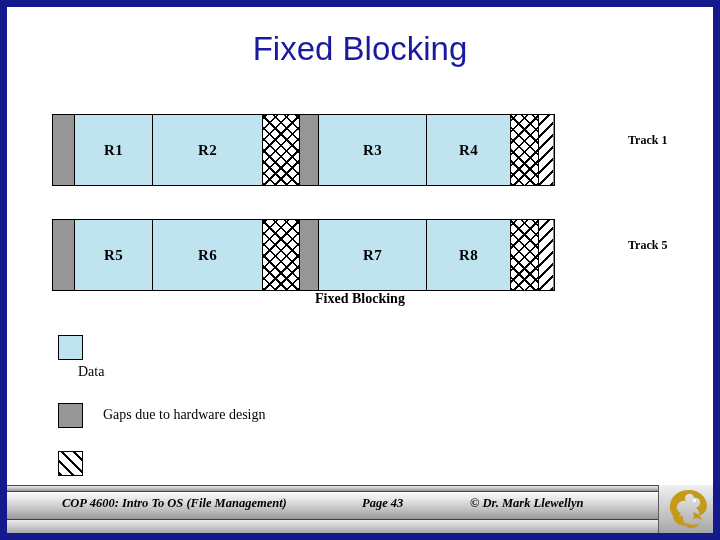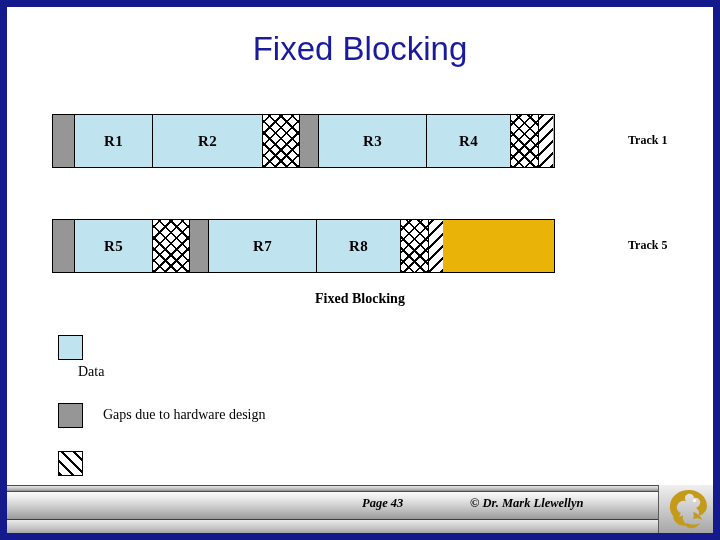--- a/index.html
+++ b/index.html
@@ -47,25 +47,25 @@
   #diagram {
     position: absolute;
     left: 0;
     top: 0;
     width: 720px;
     height: 480px;
   }
 
   .track {
     position: absolute;
-    height: 54px;
+    height: 72px;
     border: 1.6px solid #000000;
     box-sizing: border-box;
     display: flex;
-    background: #eab308;
+    background: #22c55e;
   }
   .seg {
     position: relative;
     height: 100%;
     box-sizing: border-box;
     border-right: 1.6px solid #000000;
     display: flex;
     align-items: center;
     justify-content: center;
     overflow: hidden;
@@ -242,20 +242,23 @@
         <div class="seg seg-cross" style="width: 28px;"></div>
         <div class="seg seg-diag-back" style="width: 14px;"></div>
       </div>
     <div class="track-label" style="left:628px; top:133px;">Track 1</div>
 
     <div class="track" id="track-2" style="left: 52px; top: 219px; width: 503px;">
         <div class="seg seg-gap" style="width: 22px; background-color: rgb(150, 150, 150);"></div>
         <div class="seg seg-data" style="width: 78px; background-color: rgb(191, 227, 239);">
           <span class="seg-label">R5</span>
         </div>
+        <div class="seg seg-data" style="width: 110px; background-color: rgb(191, 227, 239);">
+          <span class="seg-label">R6</span>
+        </div>
         <div class="seg seg-cross" style="width: 37px;"></div>
         <div class="seg seg-gap" style="width: 19px; background-color: rgb(150, 150, 150);"></div>
         <div class="seg seg-data" style="width: 108px; background-color: rgb(191, 227, 239);">
           <span class="seg-label">R7</span>
         </div>
         <div class="seg seg-data" style="width: 84px; background-color: rgb(191, 227, 239);">
           <span class="seg-label">R8</span>
         </div>
         <div class="seg seg-cross" style="width: 28px;"></div>
         <div class="seg seg-diag-back" style="width: 14px;"></div>
@@ -279,20 +282,21 @@
       </div>
 
 
   </div>
 
   <div id="footer">
     <div class="footer-bar footer-bar-thin-top"></div>
     <div class="footer-bar footer-bar-main"></div>
     <div class="footer-bar footer-bar-thin-bottom"></div>
 
+    <div class="footer-text" id="footer-course">COP 4600: Intro To OS  (File Management)</div>
     <div class="footer-text" id="footer-page">Page 43</div>
     <div class="footer-text" id="footer-copy">© Dr. Mark Llewellyn</div>
 
     <div id="logo-box">
       <svg width="55" height="48" viewBox="0 0 55 48" aria-hidden="true">
         <g id="logo-art" fill="#c49a1a">
           <path d="M30 5 C20 5 12 11 11 20 C10 28 15 34 22 36 C20 33 20 30 22 28
                    C19 27 17 24 18 21 C19 17 23 15 27 16 C25 13 26 10 29 9
                    C32 8 35 10 35 13 C37 12 40 13 41 16 C42 19 40 22 37 23
                    C40 25 41 28 39 31 C44 30 48 26 48 21 C48 12 40 5 30 5 Z"></path>

